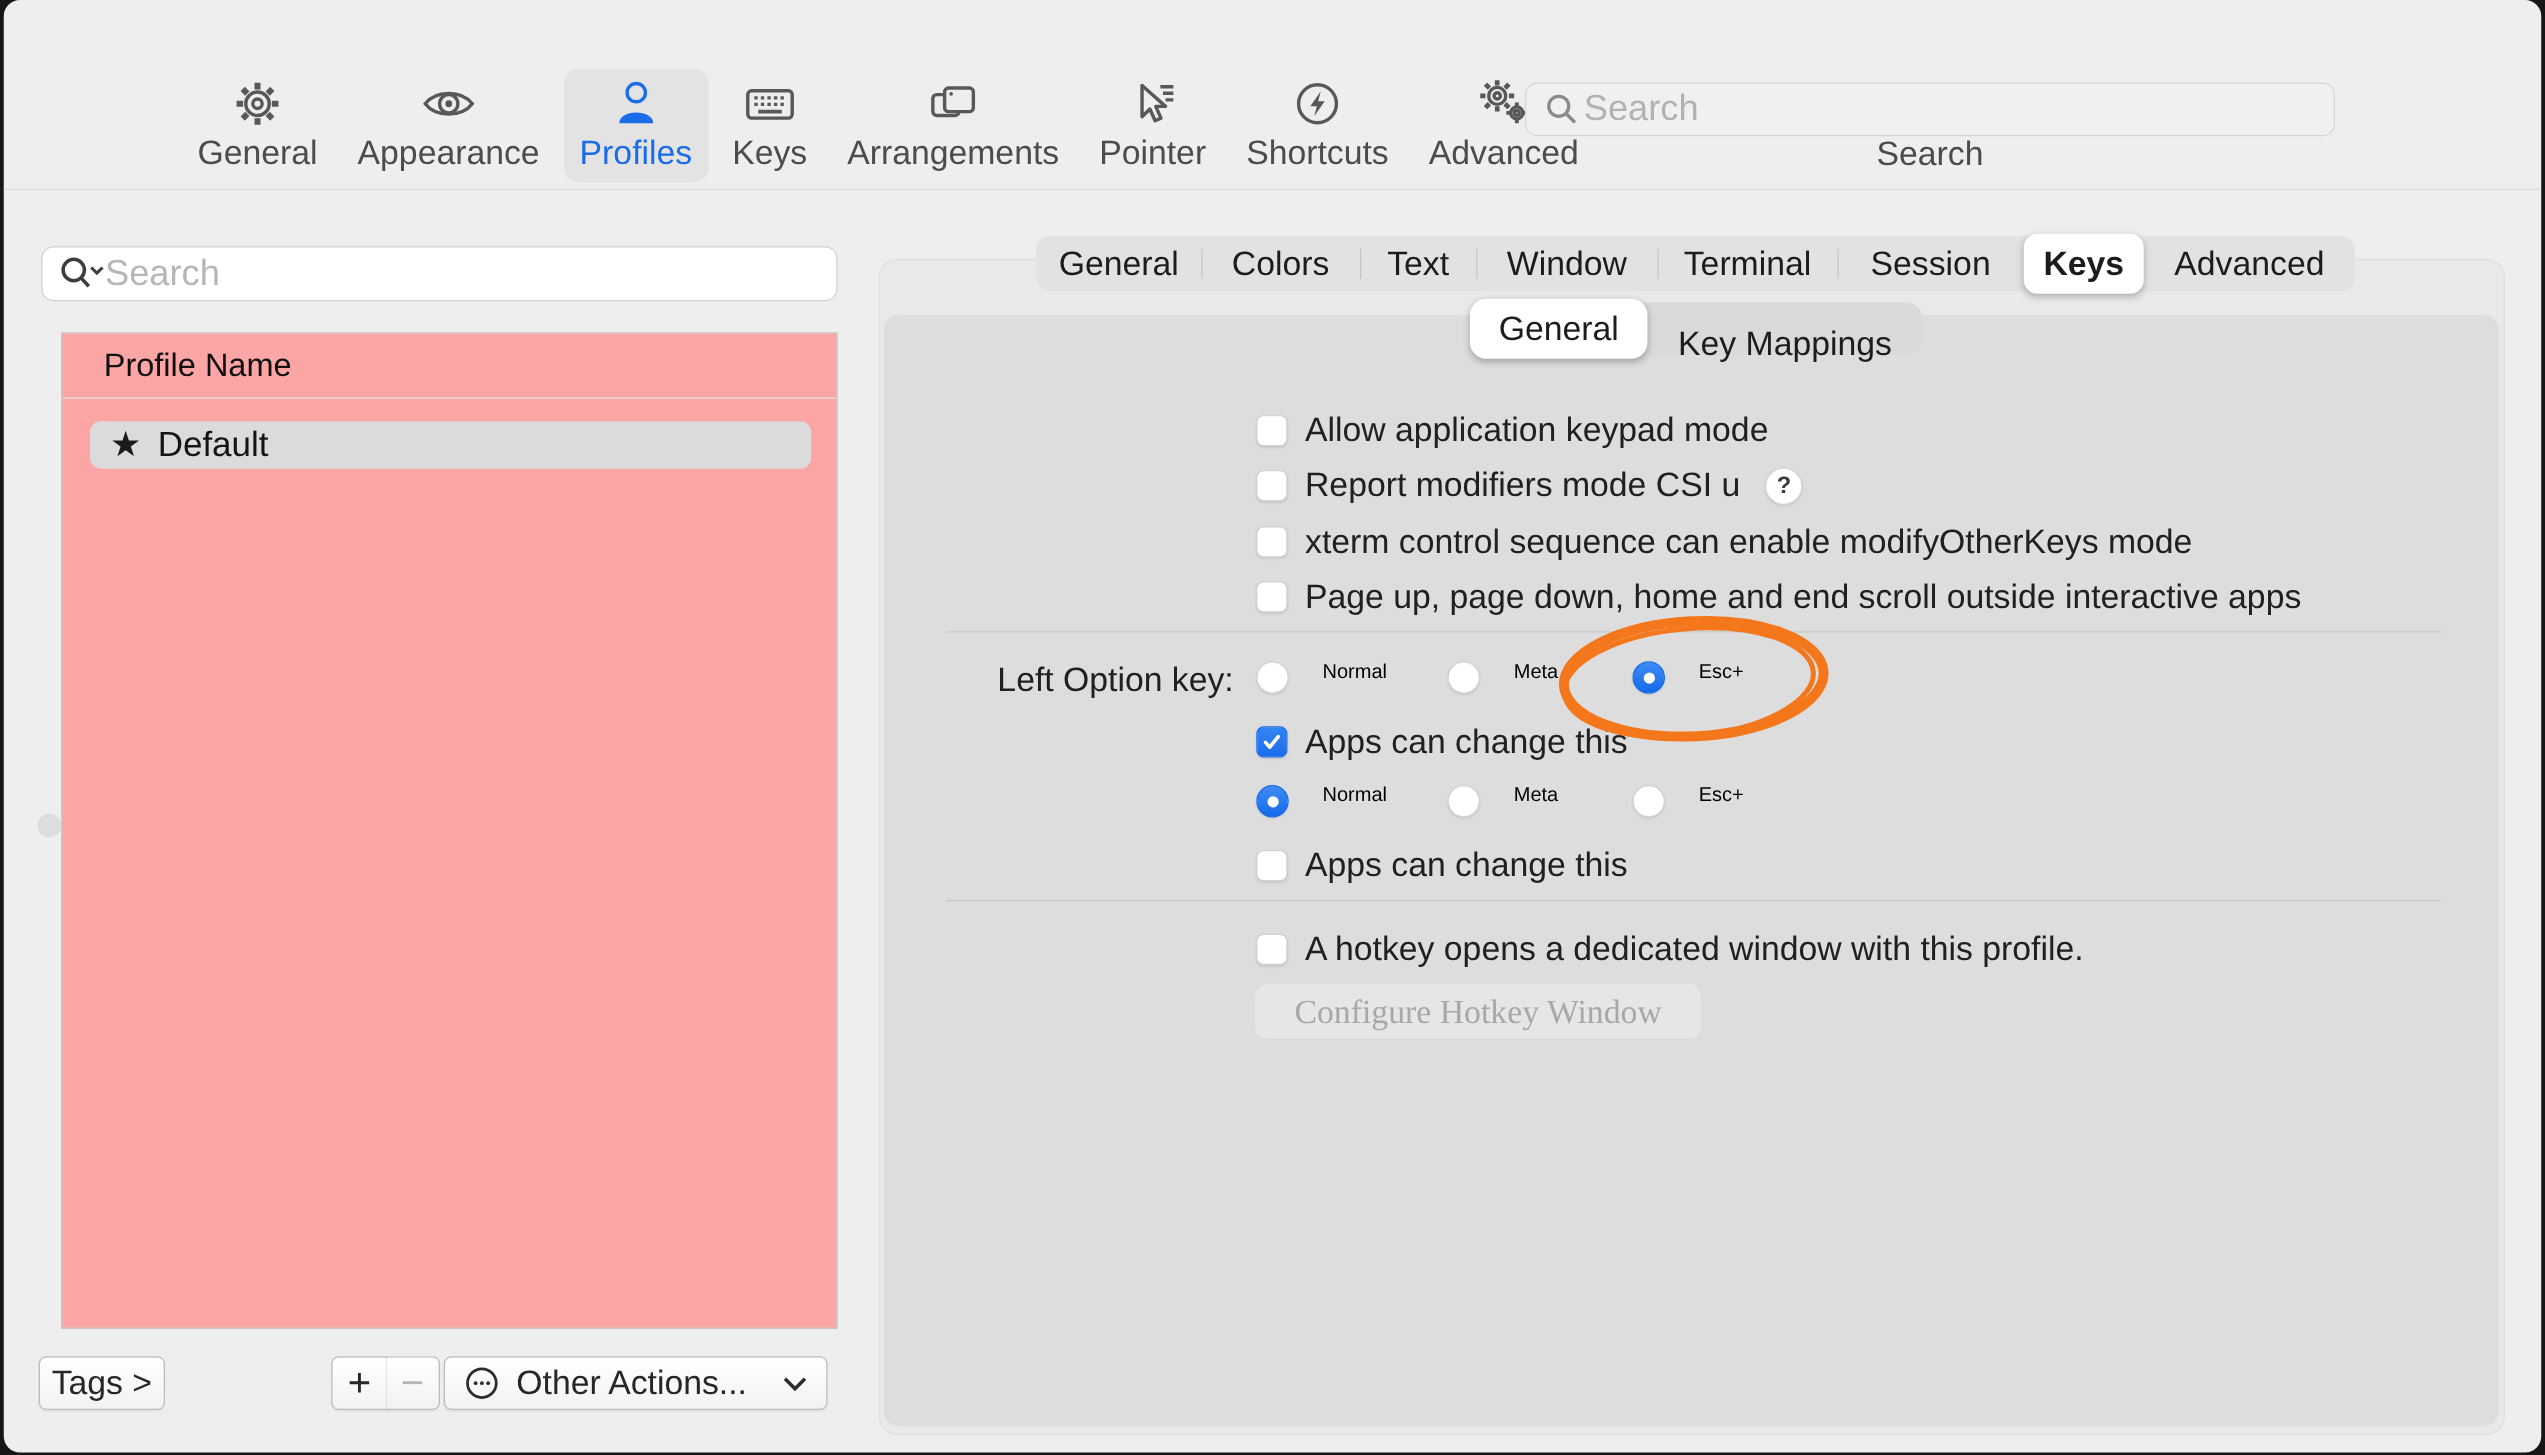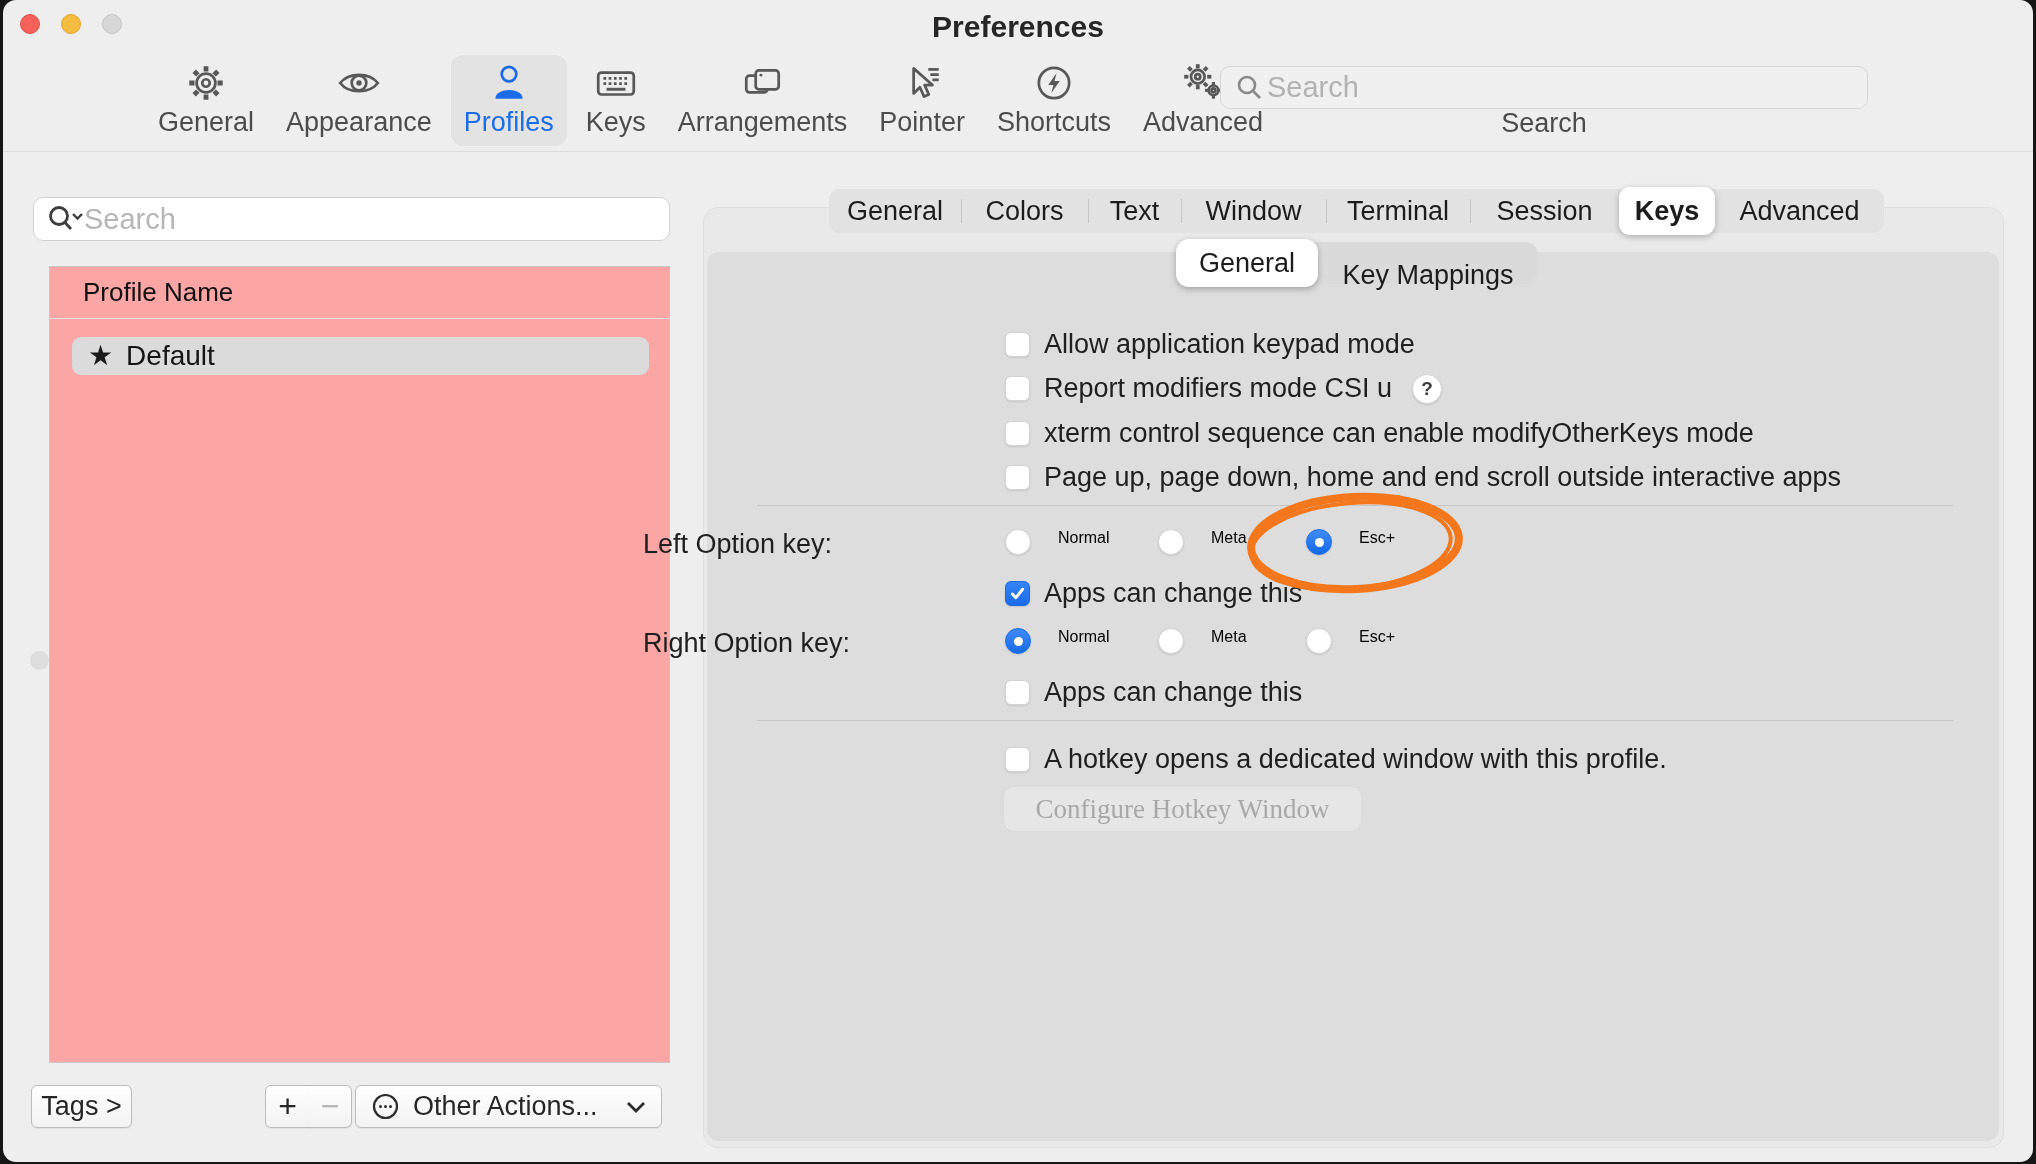--- a/index.html
+++ b/index.html
@@ -95,47 +95,39 @@
   .checkbox.checked { background:linear-gradient(#3584f6,#1a6ce9); border-color:#1a6ce9;
                       display:flex; align-items:center; justify-content:center; }
   .checkbox.checked svg { width:17px; height:17px; stroke:#fff; stroke-width:3.4; fill:none;
                           stroke-linecap:round; stroke-linejoin:round; }
   .radio { width:26px; height:26px; border-radius:50%; background:#fff; border:1px solid #d4d3d3;
            box-shadow:0 1px 2px rgba(0,0,0,.10); flex:none; }
   .radio.checked { background:linear-gradient(#3f8bf8,#156ae8); border-color:#156ae8; position:relative; }
   .radio.checked::after { content:""; position:absolute; left:8px; top:8px; width:9px; height:9px;
                           border-radius:50%; background:#fff; }
   .opt { position:absolute; display:flex; align-items:flex-start; gap:27px; }
-  .form-label { position:absolute; width:344px; left:640px; font-size:27px; color:#202020;
+  .form-label { position:absolute; width:344px; left:640px; text-align:right; font-size:27px; color:#202020;
                 white-space:nowrap; z-index:4; }
   .hr { position:absolute; left:754px; width:1196px; height:1px; background:#c8c7c7; z-index:4; }
   .help-btn { width:30px; height:30px; border-radius:50%; background:#fff; border:1px solid #d6d5d5;
               box-shadow:0 1px 2px rgba(0,0,0,.12); display:flex; align-items:center; justify-content:center;
               font-size:19px; font-weight:bold; color:#3c3c3c; margin-left:6px; }
   .config-btn { position:absolute; left:1000px; top:786px; width:359px; height:46px; background:#e7e6e6;
                 border:1px solid #dcdbdb; border-radius:11px; font-size:27px; color:#a9a8a8;
                 display:flex; align-items:center; justify-content:center; z-index:4;font-family:Liberation Serif, serif; }
   .annotation { position:absolute; left:1238px; top:487px; width:232px; height:116px; z-index:6;
                 pointer-events:none; }
 
   .mini-icon svg { display:block; }
 </style>
 </head>
 <body>
 
 <div class="window">
 
-  <div class="titlebar">
-    <div class="lights">
-      <span class="light red"></span>
-      <span class="light yellow"></span>
-      <span class="light gray"></span>
-    </div>
-    <div class="title">Preferences</div>
-  </div>
 
   <div class="toolbar">
     <div class="tb-item">
       <span class="tb-icon">
         <svg viewBox="0 0 44 44">
             <g stroke-width="4.6">
               <line x1="22" y1="6" x2="22" y2="11"></line>
               <line x1="22" y1="33" x2="22" y2="38"></line>
               <line x1="6" y1="22" x2="11" y2="22"></line>
               <line x1="33" y1="22" x2="38" y2="22"></line>
@@ -346,21 +338,20 @@
 
   <div class="row" style="left:1002px; top:578px;">
     <span class="checkbox checked">
       <svg viewBox="0 0 20 20">
           <path d="M4 10.5 l4 4.5 L16 5"></path>
         </svg>
     </span>
     <span>Apps can change this</span>
   </div>
 
-  <div class="form-label" style="top:628px;">Right Option key:</div>
   <div class="opt" style="left:1002px; top:628px;">
     <span class="radio checked"></span>
     <span>Normal</span>
   </div>
   <div class="opt" style="left:1155px; top:628px;">
     <span class="radio"></span>
     <span>Meta</span>
   </div>
   <div class="opt" style="left:1303px; top:628px;">
     <span class="radio"></span>

